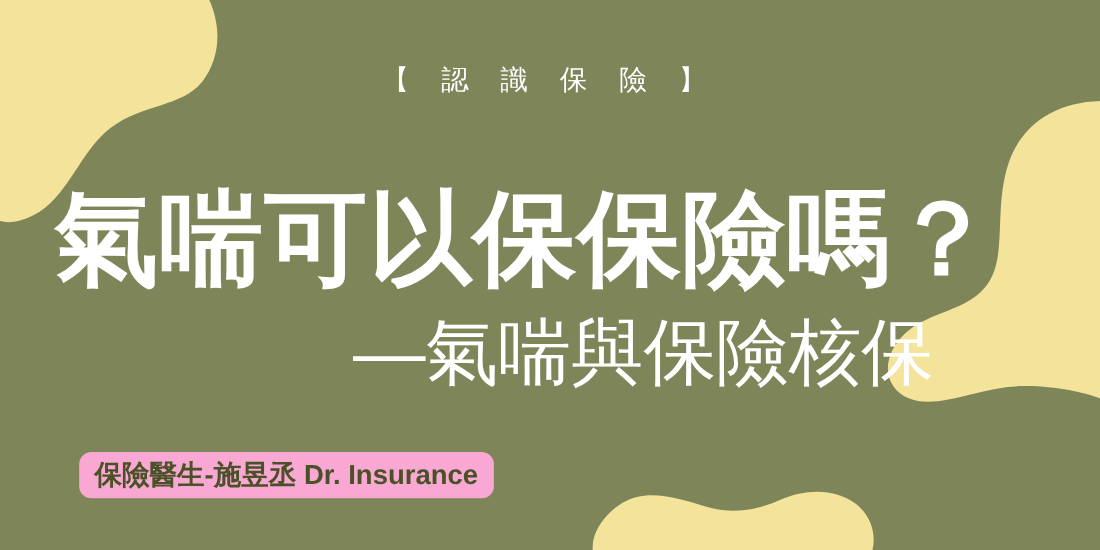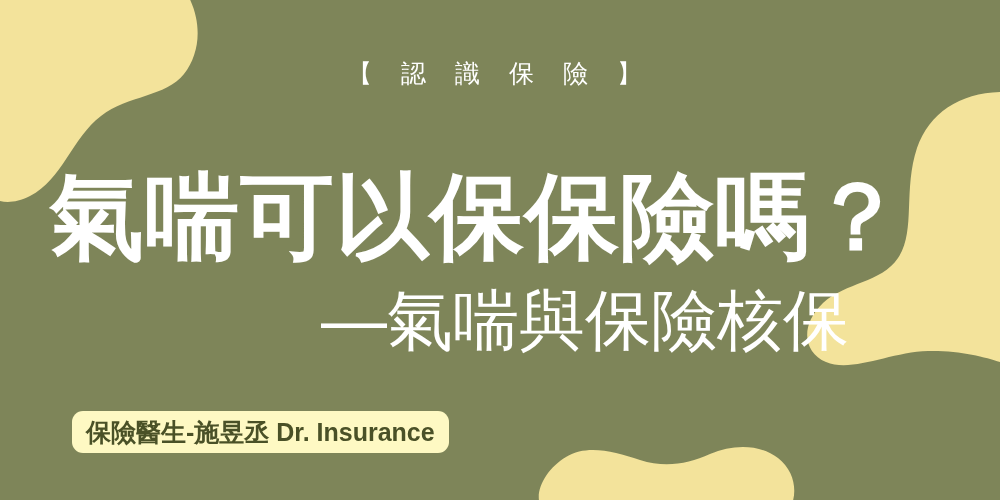--- a/index.html
+++ b/index.html
@@ -66,21 +66,21 @@
     margin-left: 29px;
   }
   .badge {
     position: absolute;
     left: 72px;
     top: 411px;
     height: 42px;
     padding: 0 14px 0 14px;
     display: flex;
     align-items: center;
-    background: #fef9c3;
+    background: #f9a8d4;
     border-radius: 11px;
     box-sizing: border-box;
   }
   .badge-text {
     color: #4A5127;
     font-size: 25px;
     font-weight: 700;
     letter-spacing: 0px;
     line-height: 1;
     white-space: nowrap;

